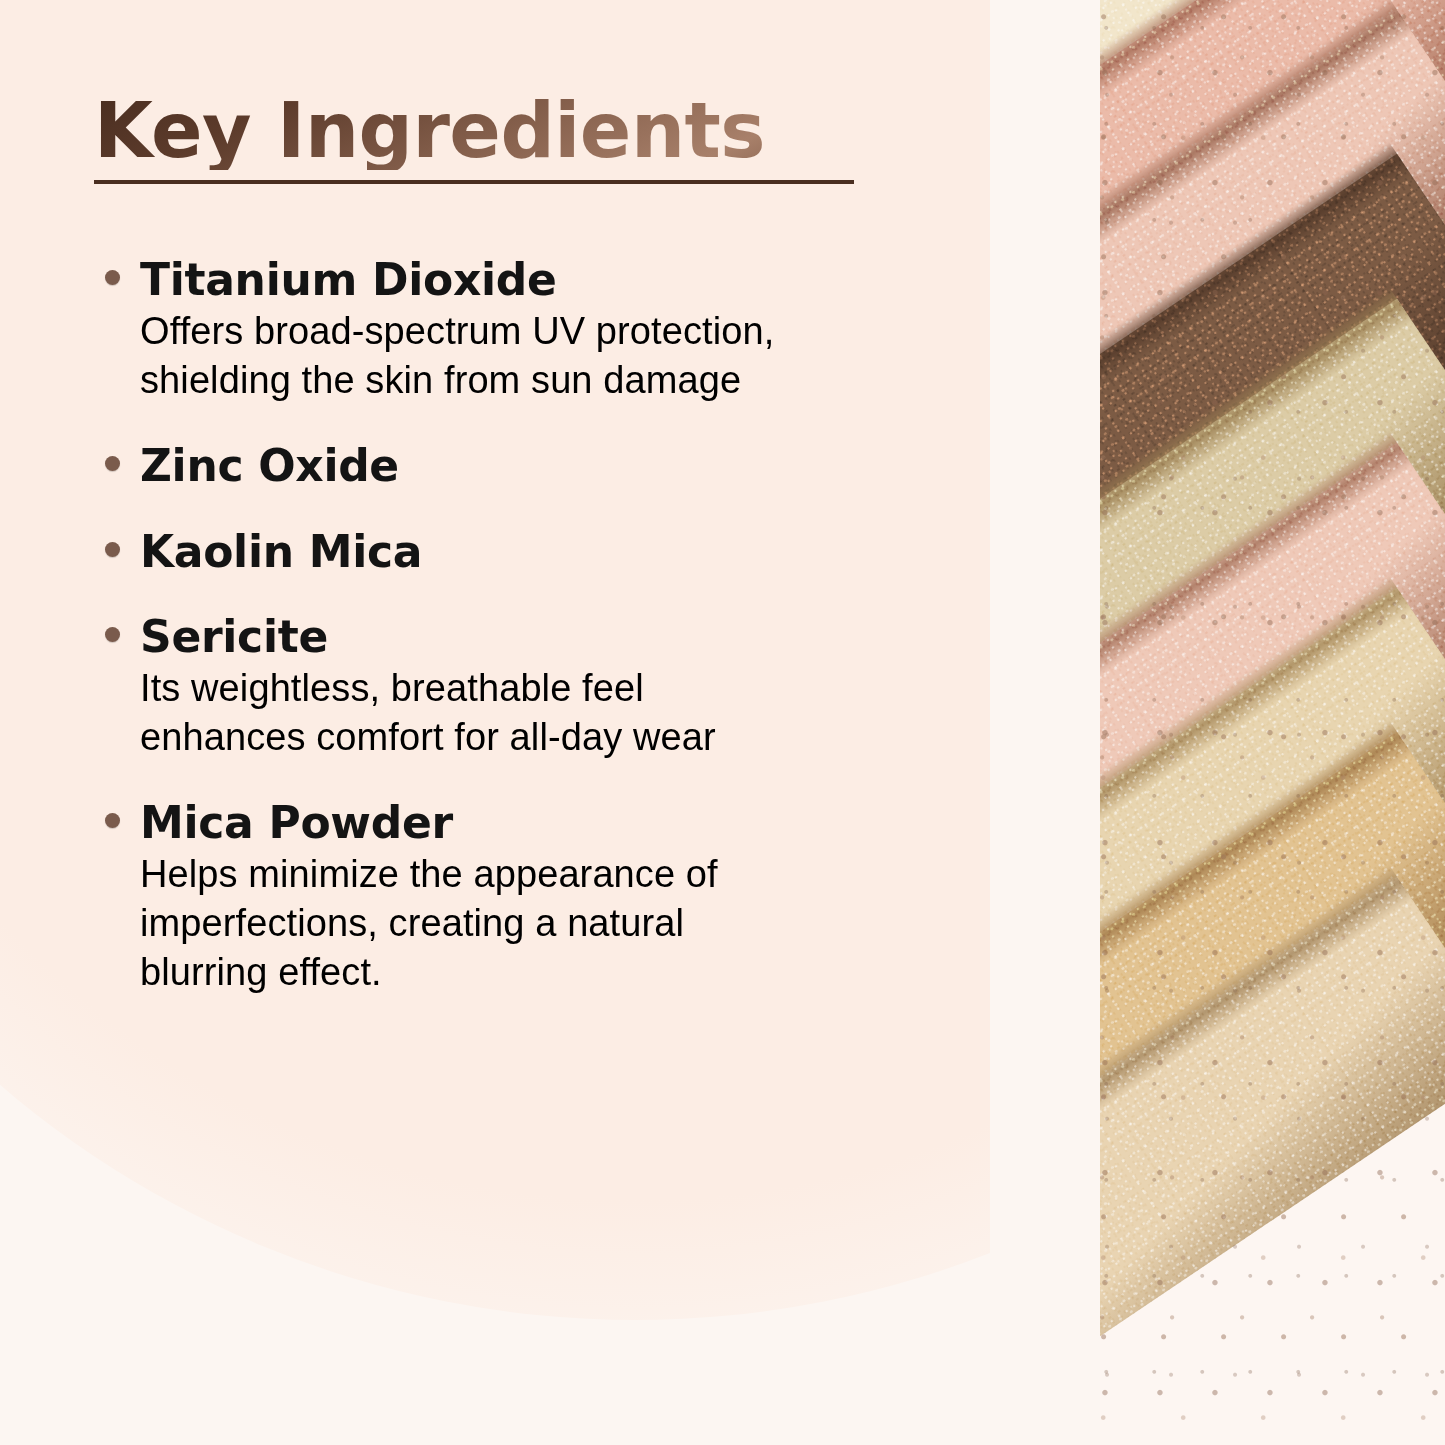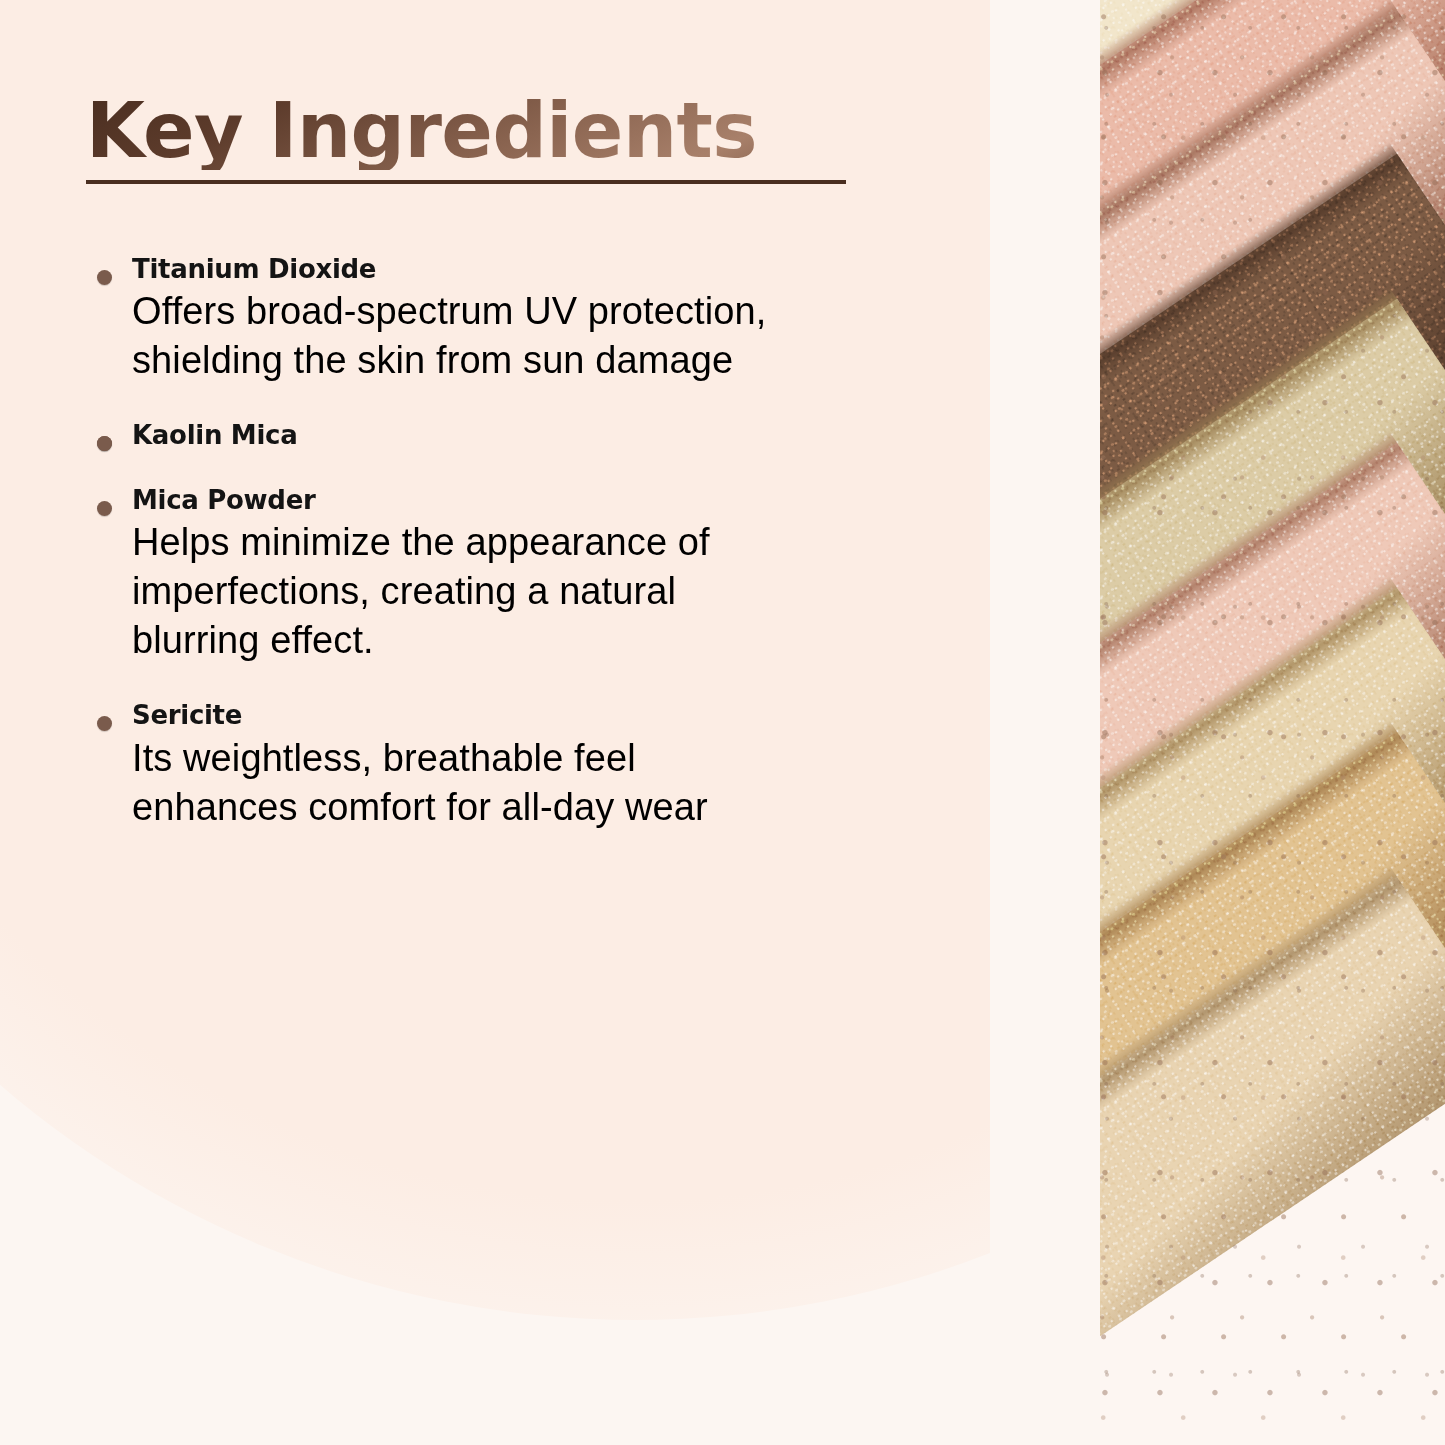--- a/index.html
+++ b/index.html
@@ -23,21 +23,21 @@
     position:absolute;
     left:-340px;top:-630px;
     width:1950px;height:1950px;
     border-radius:50%;
     background:radial-gradient(circle at 50% 50%, #FCEDE4 0%, #FCEDE4 62%, rgba(252,237,228,0.45) 72%, rgba(252,237,228,0) 79%);
     clip-path:inset(630px 620px 0px 340px);
   }
 
   
   .content{
-    position:absolute;left:4px;top:0;width:1060px;height:1445px;
+    position:absolute;left:12px;top:0;width:1060px;height:1445px;
   }
 
   .title-wrap{
     position:absolute;left:82px;top:92px;width:800px;
   }
   .title{
     margin:0;
     font-family:"DejaVu Sans", sans-serif;
     font-size:76px;
     font-weight:700;
@@ -68,21 +68,21 @@
   }
   .bullet{
     position:absolute;left:11px;top:15px;
     width:15px;height:15px;border-radius:50%;
     background:#7A5B4C;
     box-shadow:0 1px 1px rgba(0,0,0,0.18);
   }
   .item-title{
     display:block;
     font-family:"DejaVu Sans", sans-serif;
-    font-size:26px;
+    font-size:44px;
     font-weight:700;
     color:#141414;
     letter-spacing:-0.3px;
     line-height:1.12;
     margin:0 0 3px 0;
   }
   .item-body{
     display:block;
     font-family:"Liberation Sans", sans-serif;
     font-size:38px;
@@ -166,40 +166,41 @@
 
       <li class="item">
         <span class="bullet"></span>
         <span class="item-title">Titanium Dioxide</span>
         <span class="item-body">Offers broad-spectrum UV protection,
 shielding the skin from sun damage</span>
       </li>
 
       <li class="item">
         <span class="bullet"></span>
+        <span class="item-title">Zinc Oxide</span>
       </li>
 
       <li class="item">
         <span class="bullet"></span>
         <span class="item-title">Kaolin Mica</span>
+      </li>
+
+      <li class="item">
+        <span class="bullet"></span>
+        <span class="item-title">Sericite</span>
+        <span class="item-body">Its weightless, breathable feel
+enhances comfort for all-day wear</span>
       </li>
 
       <li class="item">
         <span class="bullet"></span>
         <span class="item-title">Mica Powder</span>
         <span class="item-body">Helps minimize the appearance of
 imperfections, creating a natural
 blurring effect.</span>
-      </li>
-
-      <li class="item">
-        <span class="bullet"></span>
-        <span class="item-title">Sericite</span>
-        <span class="item-body">Its weightless, breathable feel
-enhances comfort for all-day wear</span>
       </li>
 
     </ul>
   </div>
 
   <div class="powder" id="powder">
     <div class="edge-fade"></div>
     <div class="band" style="top: -40px; height: 214.5px;">
         <div class="core" style="background: linear-gradient(168deg, rgb(169, 122, 96) 0%, rgb(227, 188, 169) 16%, rgb(227, 188, 169) 62%, rgb(169, 122, 96) 100%);"></div>
         <div class="crust" style="background: linear-gradient(rgba(0, 0, 0, 0) 0%, rgb(169, 122, 96) 45%, rgba(0, 0, 0, 0) 100%); opacity: 0.85;"></div>

